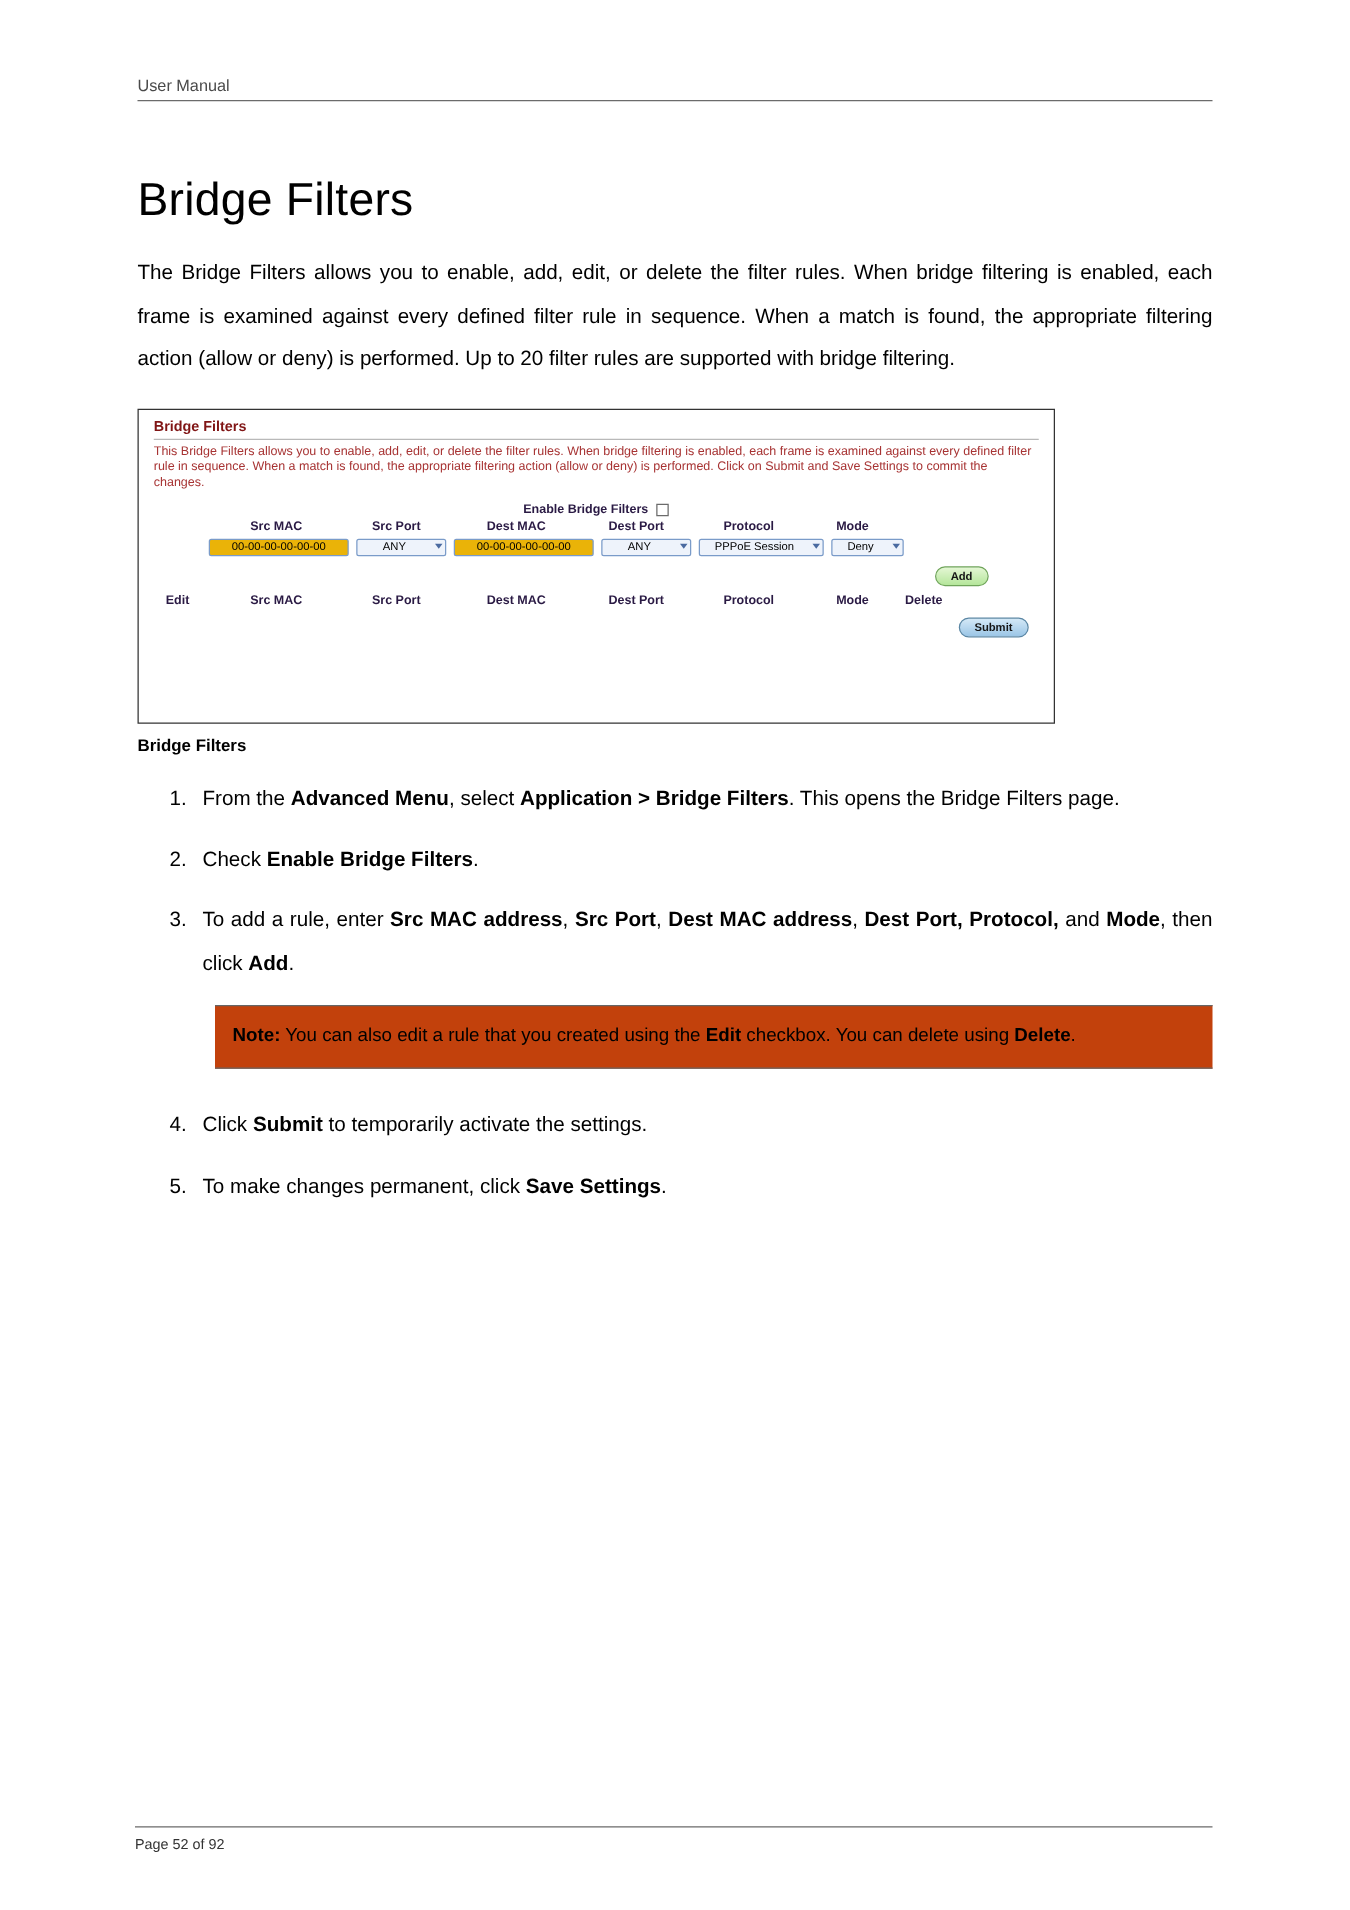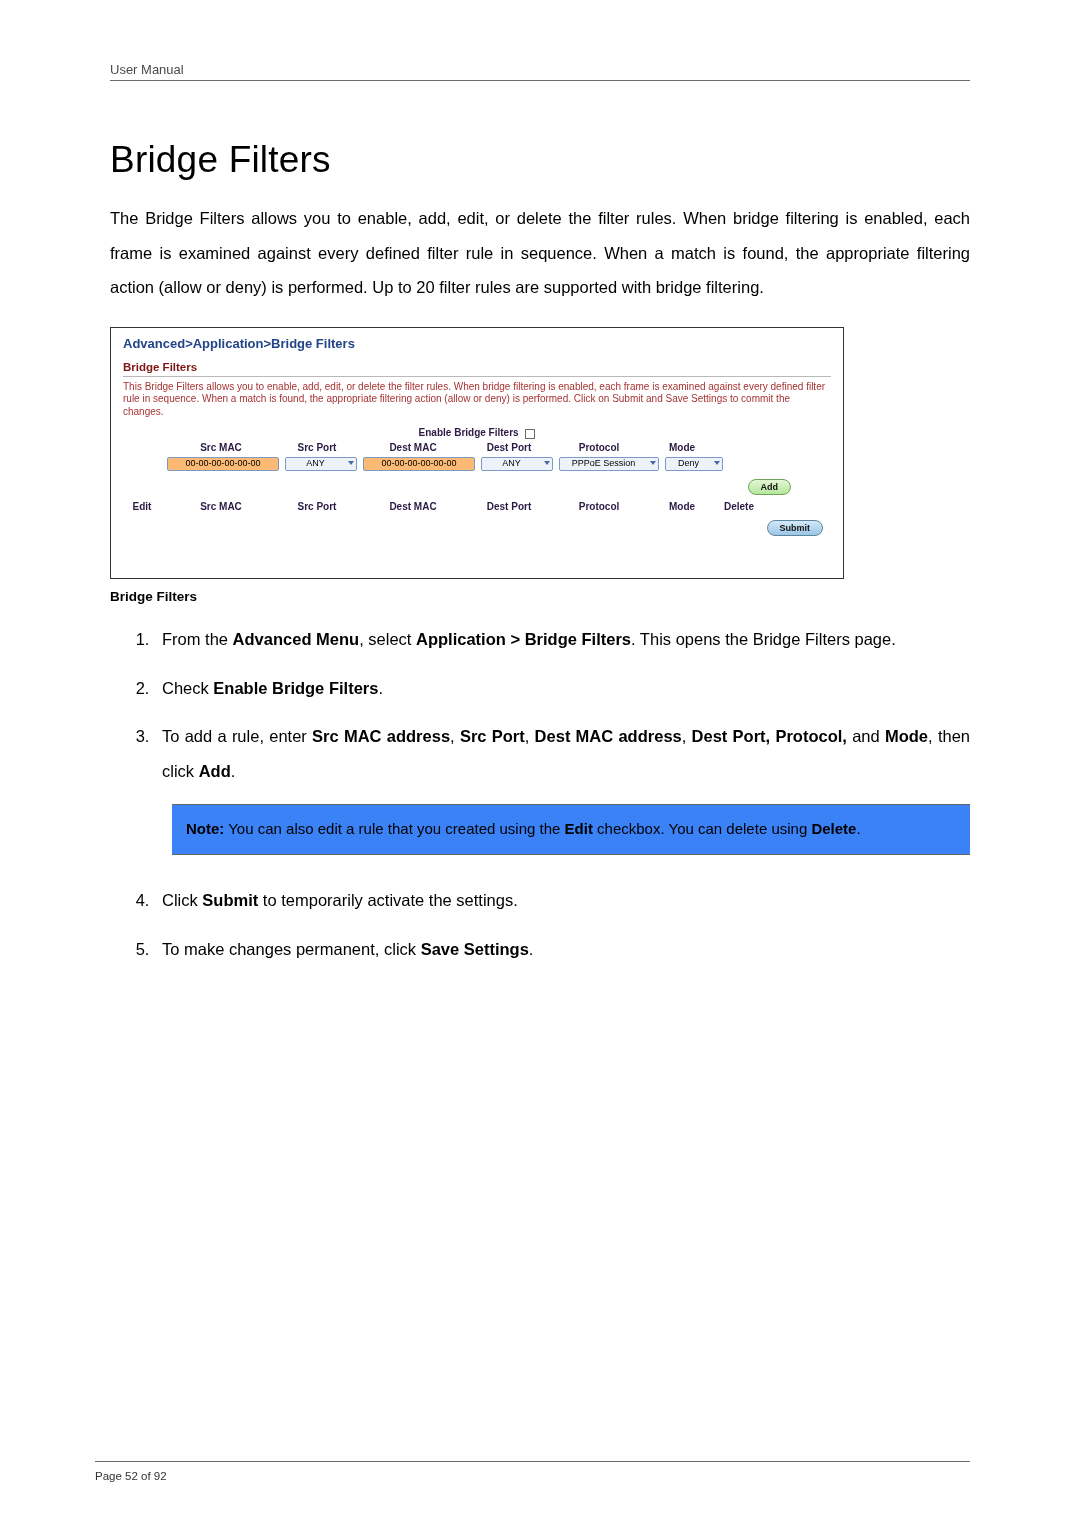--- a/index.html
+++ b/index.html
@@ -14,58 +14,57 @@
   .bc-line { color: #248; font-weight: bold; font-size: 13px; margin-bottom: 10px; }
   .bf-heading { color: #801515; font-weight: bold; font-size: 11.5px; margin-bottom: 4px; border-bottom: 1px solid #b9b9b9; padding-bottom: 3px; }
   .bf-desc { color: #a73333; font-size: 10px; line-height: 1.25; margin-bottom: 8px; }
   .bf-options { text-align: center; font-size: 10px; font-weight: bold; color: #2a1a44; margin-bottom: 0; }
   .bf-options .row { padding: 1px 0; }
   .inline-cb { display: inline-block; width: 10px; height: 10px; border: 1px solid #6b6b6b; vertical-align: middle; margin-left: 4px; background: #fff; }
   .mini-select { display: inline-block; font-family: inherit; font-size: 9px; height: 14px; border: 1px solid #7a9bc9; background: #eef3fb; padding: 0 14px 0 3px; position: relative; border-radius: 2px; color: #000; }
   .mini-select.disabled { color: #777; }
   .mini-select::after { content: ""; position: absolute; right: 2px; top: 3px; width: 0; height: 0; border-left: 3px solid transparent; border-right: 3px solid transparent; border-top: 4px solid #4a6aa0; }
   .mini-select.disabled::after { border-top-color: #999; }
-  .mini-input { display: inline-block; border: 1px solid #7a9bc9; background: #fdba74; color: #000; font-size: 9px; height: 14px; padding: 0 3px; border-radius: 2px; }
+  .mini-input { display: inline-block; border: 1px solid #7a9bc9; background: #eab308; color: #000; font-size: 9px; height: 14px; padding: 0 3px; border-radius: 2px; }
   .row-table { display: flex; gap: 6px; padding: 2px 18px; align-items: center; }
   .hdr-row { display: flex; gap: 4px; padding: 2px 18px 2px 18px; font-weight: bold; font-size: 10px; color: #2a1a44; }
   .col-ck   { width: 20px; text-align: center; }
   .col-mac  { width: 112px; text-align: center; }
   .col-port { width: 72px;  text-align: center; }
   .col-proto{ width: 100px; text-align: center; }
   .col-mode { width: 58px;  text-align: center; }
   .col-del  { width: 48px;  text-align: center; }
   .pill-btn { display: inline-block; font-size: 9px; font-weight: bold; color: #151515; background: linear-gradient(#e4f7d4, #b5e69b); border: 1px solid #6fa45a; border-radius: 10px; padding: 2px 12px; }
   .add-row { text-align: right; padding-right: 40px; margin: 6px 0 4px 0; }
   .submit-row { text-align: right; padding-right: 8px; margin-top: 6px; }
   .caption { font-size: 13.5px; font-weight: bold; margin: 10px 0 18px 0; }
   .sect-sub { font-family: "Arial Black", Arial, sans-serif; font-weight: 900; font-size: 15.5px; margin: 14px 0 8px 0; }
   ol.steps { list-style: decimal; margin-left: 44px; }
   ol.steps > li { font-size: 16.5px; line-height: 2.1; text-align: justify; padding-left: 8px; margin-bottom: 14px; }
   ol.steps > li::marker { font-weight: 400; }
-  .note-box { margin: 16px 0 28px 62px; border-top: 1px solid #666; border-bottom: 1px solid #666; background: #3b82f6; padding: 10px 14px; font-size: 15px; line-height: 1.9; }
-  .footer-region { position: absolute; left: 95px; right: 110px; bottom: 44px; }
+  .note-box { margin: 16px 0 28px 62px; border-top: 1px solid #666; border-bottom: 1px solid #666; background: #c2410c; padding: 10px 14px; font-size: 15px; line-height: 1.9; }
+  .footer-region { position: absolute; left: 108px; right: 110px; bottom: 44px; }
   .bottom-rule { border: none; border-top: 1px solid #6b6b6b; margin-bottom: 4px; }
   .footer-label { font-size: 11.5px; color: #333; }
   b { font-weight: bold; }
 </style>
 </head>
 <body>
 
 <div class="page">
   <div class="header-region">
     <span class="header-label">User Manual</span>
     <hr class="top-rule">
   </div>
 
   <h1 class="page-title">Bridge Filters</h1>
 
   <p class="intro">The Bridge Filters allows you to enable, add, edit, or delete the filter rules. When bridge filtering is enabled, each frame is examined against every defined filter rule in sequence. When a match is found, the appropriate filtering action (allow or deny) is performed. Up to 20 filter rules are supported with bridge filtering.</p>
 
   <div class="screenshot-wrap">
-    <div class="bc-line">Advanced&gt;Application&gt;Bridge Filters</div>
     <div class="bf-heading">Bridge Filters</div>
     <div class="bf-desc">This Bridge Filters allows you to enable, add, edit, or delete the filter rules. When bridge filtering is enabled, each frame is examined against every defined filter rule in sequence. When a match is found, the appropriate filtering action (allow or deny) is performed. Click on Submit and Save Settings to commit the changes.</div>
 
     <div class="bf-options">
       <div class="row">
         <span>Enable Bridge Filters</span>
         <span class="inline-cb"></span>
       </div>
     </div>
 

